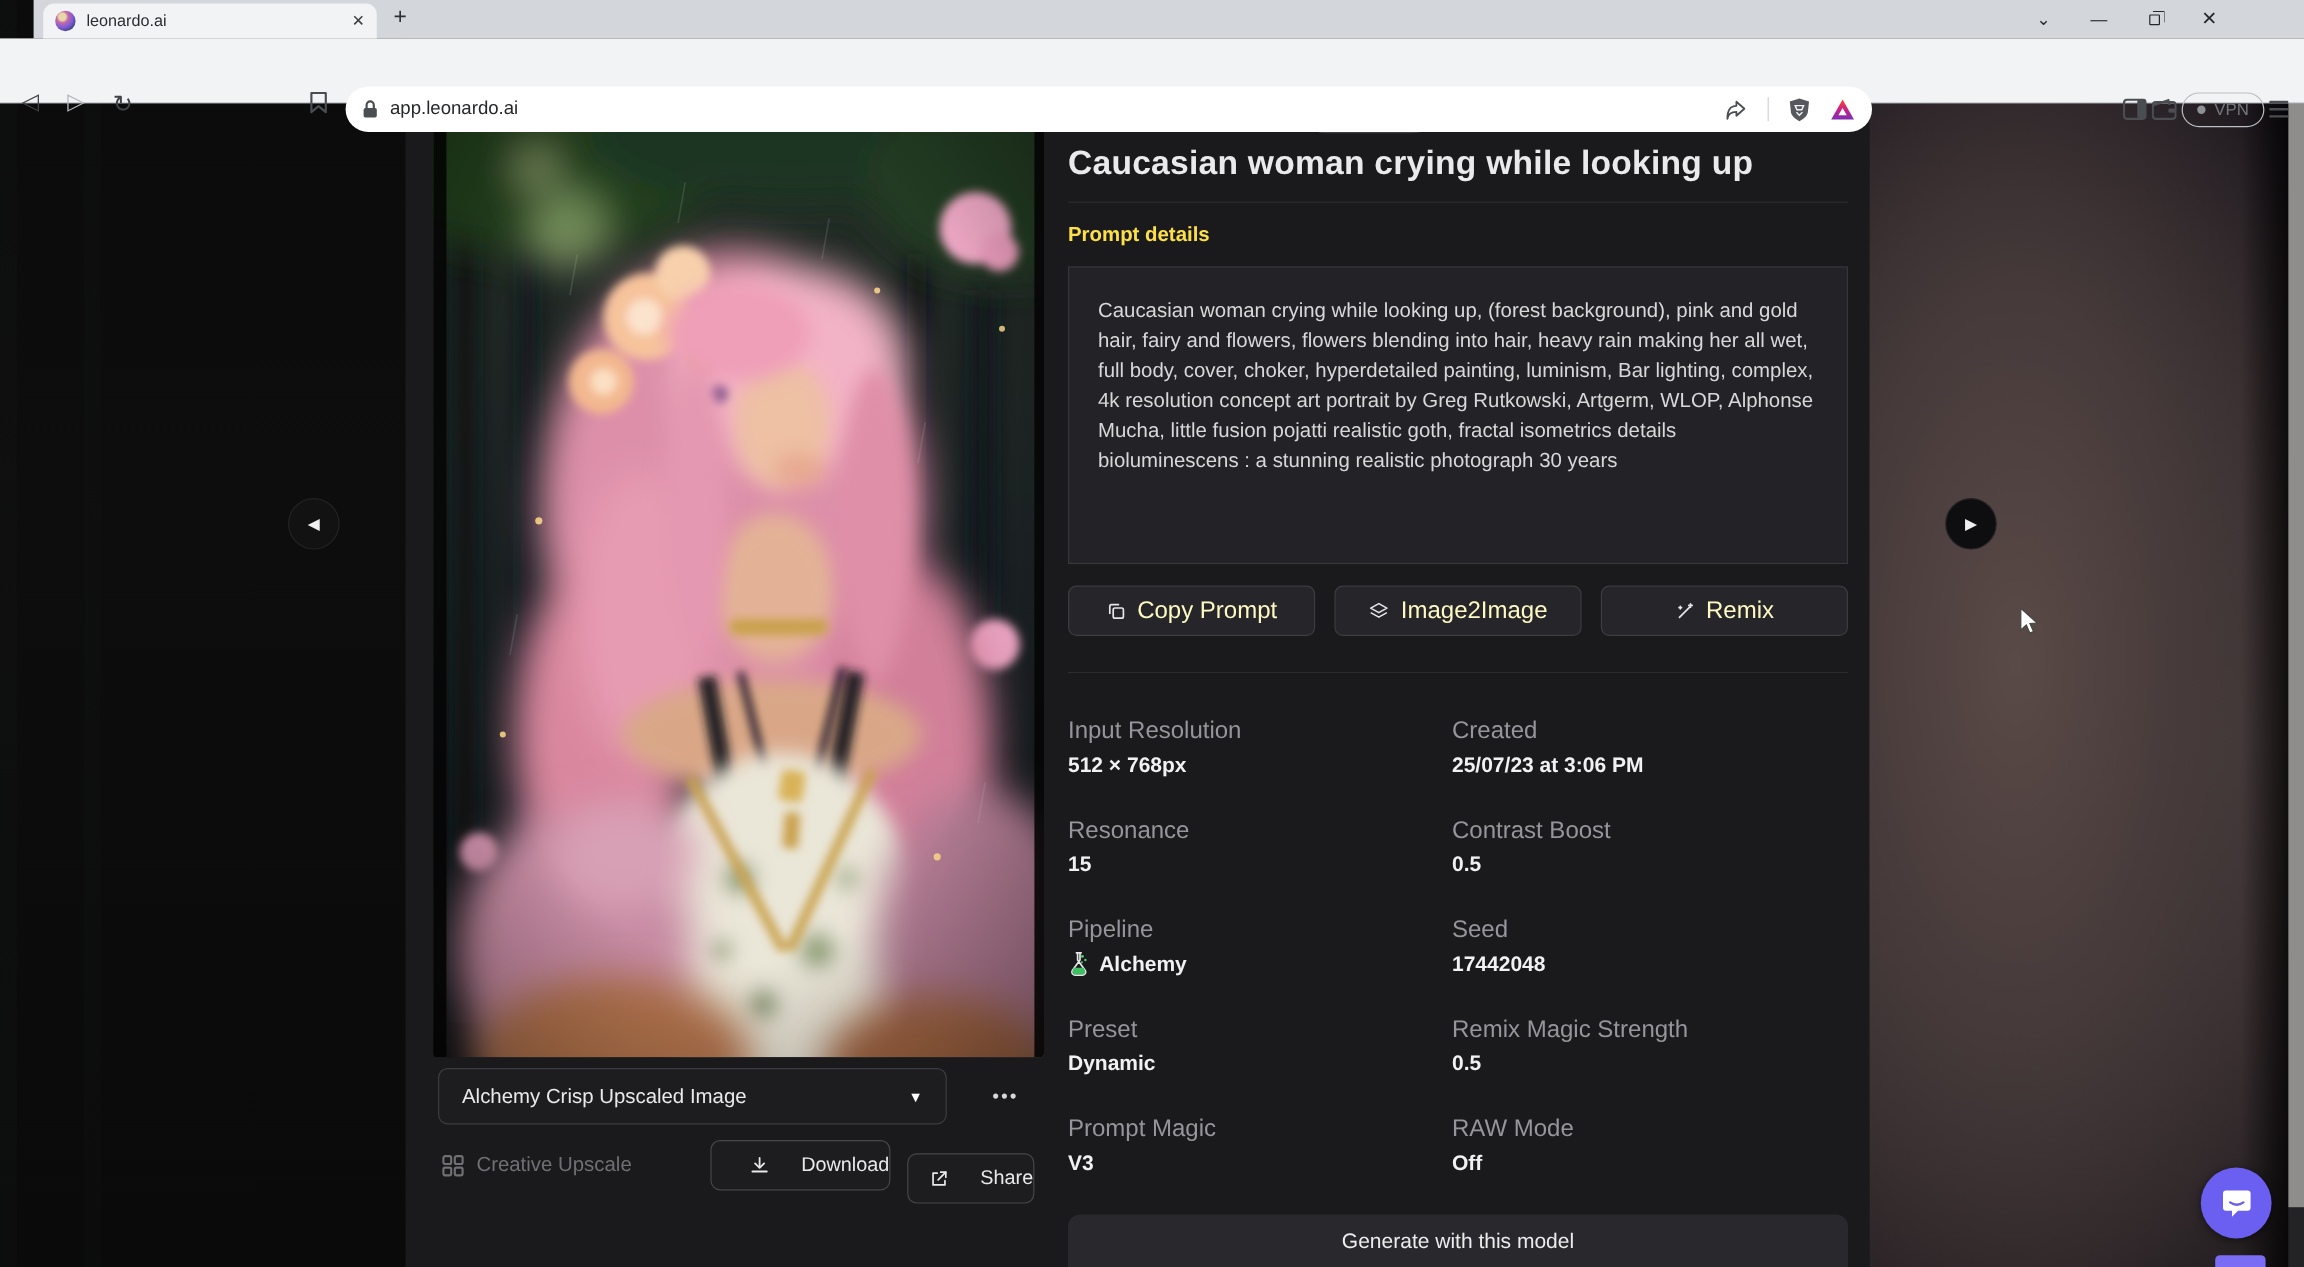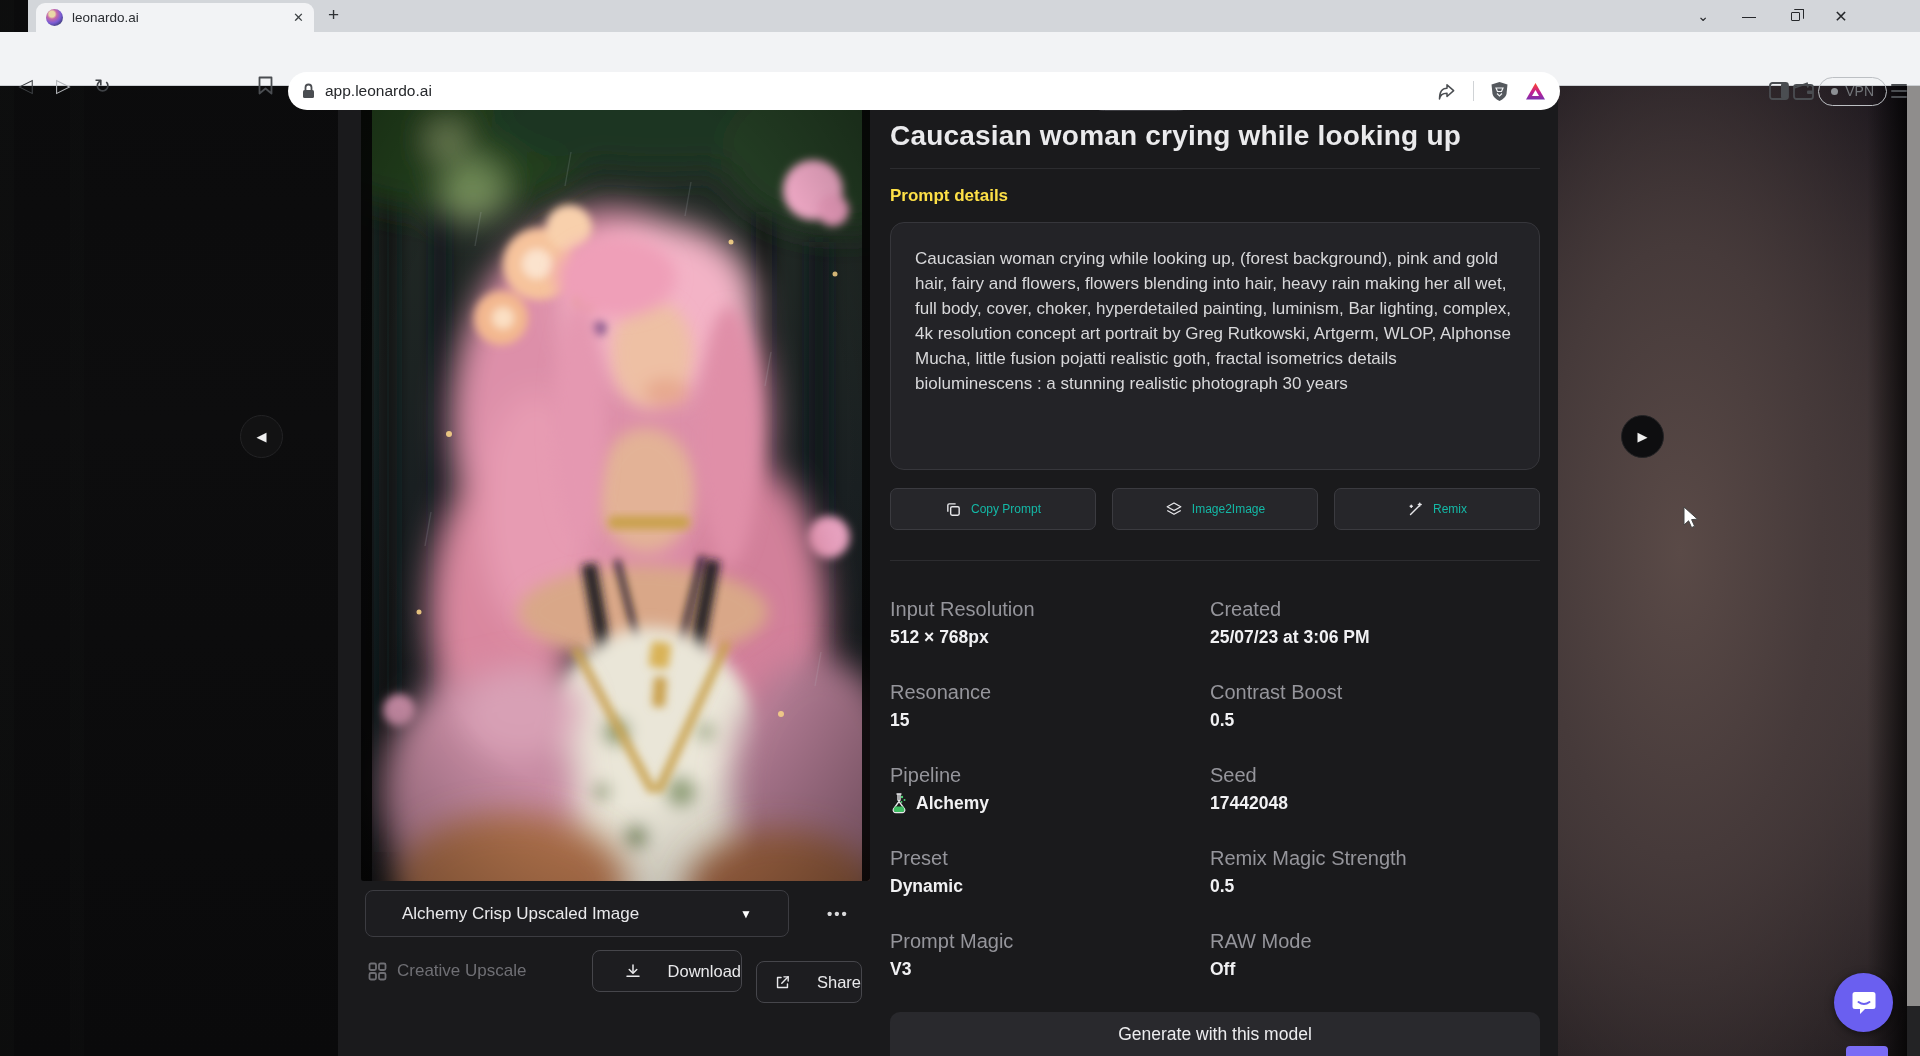--- a/index.html
+++ b/index.html
@@ -24,45 +24,45 @@
     background:linear-gradient(90deg, rgba(0,0,0,0) 0%, rgba(0,0,0,.75) 100%); }
 
   
   .scrollbar-track { position:absolute; left:1907px; top:86px; width:13px; height:970px; background:#232325; }
   .scrollbar-thumb { position:absolute; left:1907px; top:86px; width:13px; height:920px; background:#8f8d8c; }
 
   
   .gen-image { position:absolute; left:361px; top:92px; width:509px; height:789px; border-radius:3px; overflow:hidden; background:#161a17; }
   .variant-select { position:absolute; left:365px; top:890px; width:424px; height:47px;
     border:1px solid #3c3c41; border-radius:8px; background:#1d1d20; color:#e9e9eb;
-    display:flex; align-items:center; padding:0 36px; font-size:17px; }
+    display:flex; align-items:center; padding:0 19px; font-size:17px; }
   .variant-select .caret { margin-left:auto; font-size:12px; color:#fff; }
   .more-btn { position:absolute; left:812px; top:890px; width:52px; height:47px; display:flex; align-items:center; justify-content:center;
     color:#d8d8da; font-size:15px; letter-spacing:2px; font-weight:700; border-radius:8px; }
   .row2 { position:absolute; left:365px; top:950px; width:500px; height:42px; }
   .creative-upscale { position:absolute; left:3px; top:0; height:42px; display:flex; align-items:center; gap:10px; color:#6f6f74; font-size:17px; }
   .btn-outline { position:absolute; top:0; height:42px; border:1px solid #46464b; border-radius:8px; background:#1d1d20;
     display:flex; align-items:center; justify-content:flex-end; gap:26px; color:#e9e9eb; font-size:16.5px; }
   .download-btn { left:227px; width:150px; }
   .share-btn { left:391px; width:106px;margin-top:11px; }
   .avatar { position:absolute; left:893px; top:72px; width:37px; height:37px; border-radius:50%; background:#7b5cfa;
     color:#fff; font-weight:700; font-size:18px; display:flex; align-items:center; justify-content:center; }
   .account-name { position:absolute; left:942px; top:80px; font-size:18px; font-weight:700; color:#ececee; }
   .follow-btn { position:absolute; left:1082px; top:66px; width:118px; height:45px; border:1px solid #3e3e43; border-radius:23px;
     color:#d9d9db; font-size:16px; display:flex; align-items:center; justify-content:center; gap:8px; background:#1e1e21; }
   .modal-close { position:absolute; left:1512px; top:80px; width:24px; height:24px; color:#cfcfd2; font-size:17px;
     display:flex; align-items:center; justify-content:center; }
   .modal-title { position:absolute; left:890px; top:120px; width:650px; font-size:28px; font-weight:700; color:#eaeaec; letter-spacing:.2px; }
   .divider { position:absolute; left:890px; width:650px; height:1px; background:#2c2c2f; }
   .prompt-heading { position:absolute; left:890px; top:186px; font-size:17px; font-weight:700; color:#fde047; }
   .prompt-box { position:absolute; left:890px; top:222px; width:650px; height:248px; background:#232327;
-    border:1px solid #36363b; border-radius:14px; padding:23px 24px; overflow:hidden; }
+    border:1px solid #36363b; border-radius:0; padding:23px 24px; overflow:hidden; }
   .prompt-text { font-size:17px; line-height:25px; color:#d8d8da; }
   .action-btn { position:absolute; top:488px; height:42px; background:#26262a; border:1px solid #3b3b40; border-radius:7px;
-    display:flex; align-items:center; justify-content:center; gap:9px; color:#14b8a6; font-size:12px; }
+    display:flex; align-items:center; justify-content:center; gap:9px; color:#fef9c3; font-size:20px; }
   .detail-cell { position:absolute; width:320px; }
   .detail-label { font-size:20px; color:#95959b; }
   .detail-value { margin-top:6px; font-size:17.5px; font-weight:700; color:#f1f1f3; display:flex; align-items:center; gap:8px; }
   .generate-btn { position:absolute; left:890px; top:1012px; width:650px; height:56px; background:#29292d; border-radius:10px;
     display:flex; align-items:flex-start; justify-content:center; padding-top:12px; color:#ececee; font-size:17.5px; font-weight:500; }
 
   
   .nav-circle { position:absolute; width:43px; height:43px; border-radius:50%; background:#121213; border:1px solid #232325;
     display:flex; align-items:center; justify-content:center; color:#efefef; font-size:13px; }
   .nav-left { left:240px; top:415px; }

